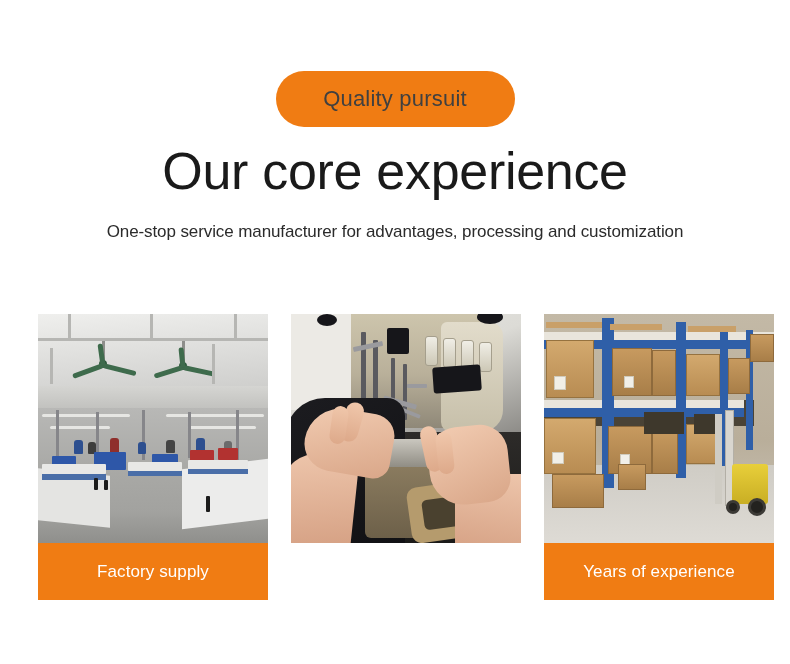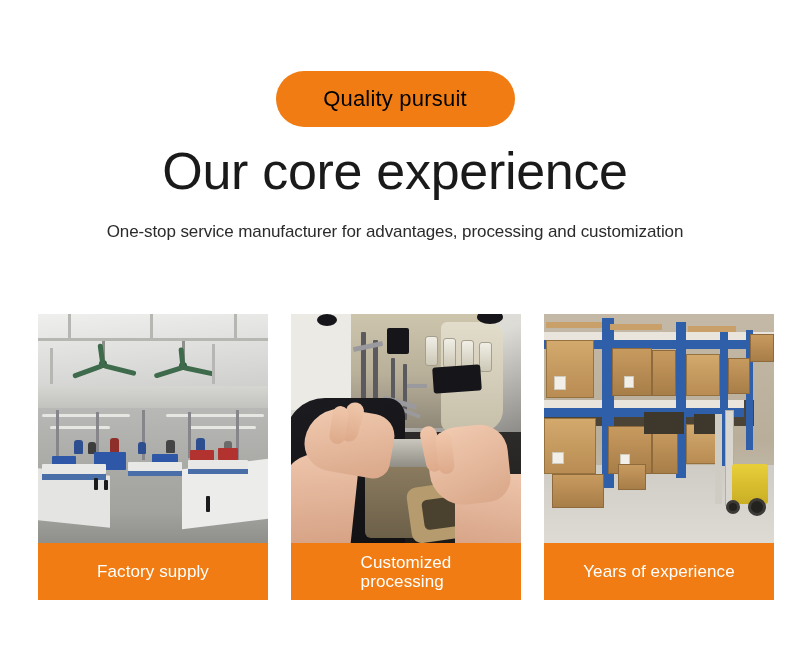--- a/index.html
+++ b/index.html
@@ -22,21 +22,21 @@
   .badge-row {
     padding-top: 71px;
     display: flex;
     justify-content: center;
   }
   .badge {
     width: 239px;
     height: 56px;
     border-radius: 28px;
     background: #f07c13;
-    color: #000000;
+    color: #404040;
     font-size: 22px;
     letter-spacing: 0.2px;
     display: flex;
     align-items: center;
     justify-content: center;
     box-sizing: border-box;
   }
   .page-title {
     margin: 0;
     padding-top: 15px;
@@ -438,24 +438,20 @@
 
       <div class="p2-arm-left"></div>
       <div class="p2-hand p2-hand-left"></div>
       <div class="p2-finger" style="left:52px;top:88px;width:18px;height:40px;transform:rotate(16deg);"></div>
       <div class="p2-finger" style="left:40px;top:92px;width:16px;height:38px;transform:rotate(8deg);"></div>
 
       <div class="p2-arm-right"></div>
       <div class="p2-hand p2-hand-right"></div>
       <div class="p2-finger" style="left:132px;top:112px;width:17px;height:46px;transform:rotate(-12deg);"></div>
       <div class="p2-finger" style="left:146px;top:118px;width:16px;height:42px;transform:rotate(-6deg);"></div>
-    </div>
-    <div class="card-caption">
-      <span class="caption-text">Customized
-processing</span>
     </div>
   </div>
 
   <div class="card">
     <div class="card-photo">
       <div class="p3-bg"></div>
       <div class="p3-dark-gap" style="left:0;top:86px;width:210px;height:26px;"></div>
       <div class="p3-floor"></div>
 
       <div class="p3-shelf" style="left:0;top:18px;width:230px;"></div>

